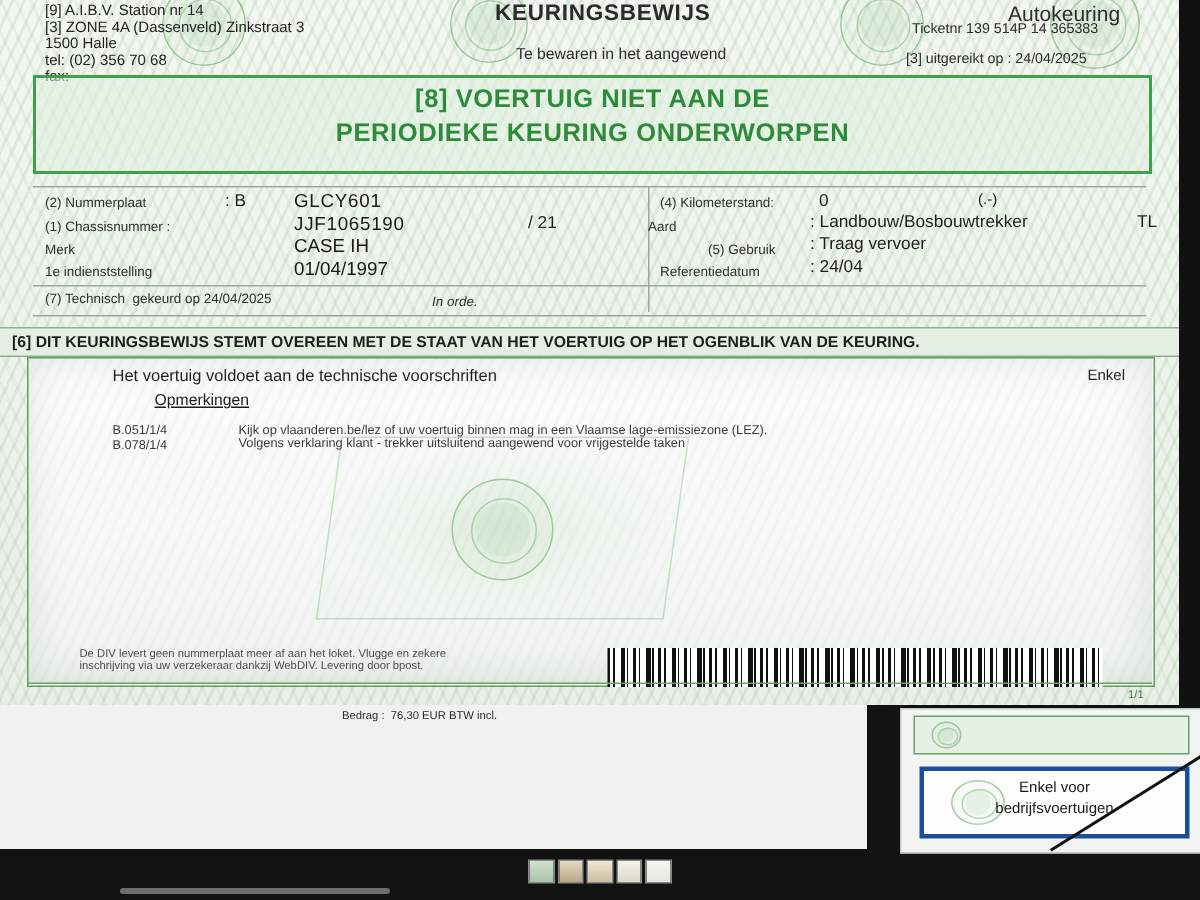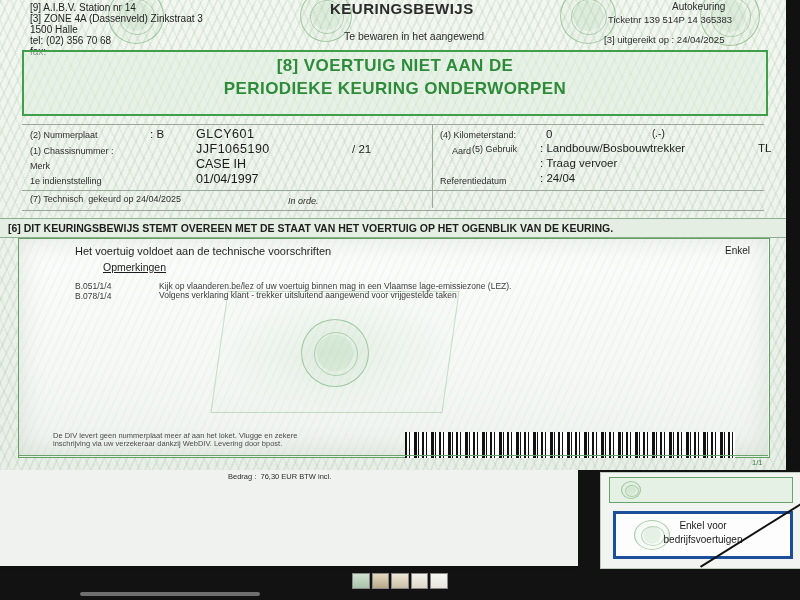--- a/index.html
+++ b/index.html
@@ -169,21 +169,21 @@
     <div class="t" style="left:30px;top:24px;" data-name="station-line-3">1500 Halle</div>
     <div class="t" style="left:30px;top:35px;" data-name="station-phone">tel: (02) 356 70 68</div>
     <div class="t" style="left:30px;top:46px;" data-name="station-fax">fax:</div>
     <style>
       .t[data-name^="station-"]{font-size:10px;color:#222;}
     </style>
 
     <div class="t title-main" style="left:330px;top:0px;" data-name="document-title">KEURINGSBEWIJS</div>
     <div class="t" style="left:344px;top:30px;font-size:10.5px;color:#2b2b2b;" data-name="document-subtitle">Te bewaren in het aangewend</div>
 
-    <div class="t" style="left:672px;top:1px;font-size:10px;color:#2d2d2d;" data-name="brand-label">Autokeuring</div>
+    <div class="t" style="left:672px;top:1px;font-size:14px;color:#2d2d2d;" data-name="brand-label">Autokeuring</div>
     <div class="t" style="left:608px;top:14px;font-size:9.5px;color:#2d2d2d;" data-name="ticket-number">Ticketnr 139 514P 14 365383</div>
     <div class="t" style="left:604px;top:34px;font-size:9.5px;color:#2d2d2d;" data-name="issued-date">[3] uitgereikt op : 24/04/2025</div>
 
     <div class="greenbox" data-name="not-subject-to-inspection-box">
       <div class="gb1" data-name="greenbox-line-1">[8] VOERTUIG NIET AAN DE</div>
       <div class="gb2" data-name="greenbox-line-2">PERIODIEKE KEURING ONDERWORPEN</div>
     </div>
 
     <div class="hr" style="left:22px;top:124px;width:742px;"></div>
     <div class="vr" style="left:432px;top:124px;height:84px;"></div>
@@ -197,25 +197,25 @@
     <div class="t val" style="left:352px;top:143px;" data-name="chassis-suffix">/ 21</div>
 
     <div class="t lbl" style="left:30px;top:161px;" data-name="brand-field-label">Merk</div>
     <div class="t valbig" style="left:196px;top:157px;" data-name="brand-field-value">CASE IH</div>
 
     <div class="t lbl" style="left:30px;top:176px;" data-name="first-use-label">1e indienststelling</div>
     <div class="t valbig" style="left:196px;top:172px;text-align:center;" data-name="first-use-value">01/04/1997</div>
 
     <div class="t lbl" style="left:440px;top:130px;" data-name="km-label">(4) Kilometerstand:</div>
     <div class="t val" style="left:546px;top:128px;" data-name="km-value">0</div>
-    <div class="t lbl" style="left:452px;top:146px;" data-name="type-label">Aard</div>
+    <div class="t lbl" style="left:432px;top:146px;" data-name="type-label">Aard</div>
     <div class="t val" style="left:540px;top:142px;" data-name="type-value">: Landbouw/Bosbouwtrekker</div>
     <div class="t val" style="left:758px;top:142px;" data-name="type-code">TL</div>
     <div class="t val" style="left:652px;top:128px;font-size:10px;" data-name="right-paren-marker">(.-)</div>
-    <div class="t lbl" style="left:440px;top:144px;padding-left:32px;" data-name="usage-label">(5) Gebruik</div>
+    <div class="t lbl" style="left:440px;top:161px;padding-left:32px;" data-name="usage-label">(5) Gebruik</div>
     <div class="t val" style="left:540px;top:157px;" data-name="usage-value">: Traag vervoer</div>
     <div class="t lbl" style="left:440px;top:176px;" data-name="reference-date-label">Referentiedatum</div>
     <div class="t val" style="left:540px;top:172px;" data-name="reference-date-value">: 24/04</div>
 
     <div class="hr" style="left:22px;top:190px;width:742px;"></div>
     <div class="t lbl" style="left:30px;top:194px;" data-name="approved-label">(7) Technisch  gekeurd op 24/04/2025</div>
     <div class="t lbl" style="left:288px;top:196px;font-style:italic;" data-name="approved-status">In orde.</div>
     <div class="hr" style="left:22px;top:210px;width:742px;"></div>
 
     <div class="bar6" data-name="statement-bar">

